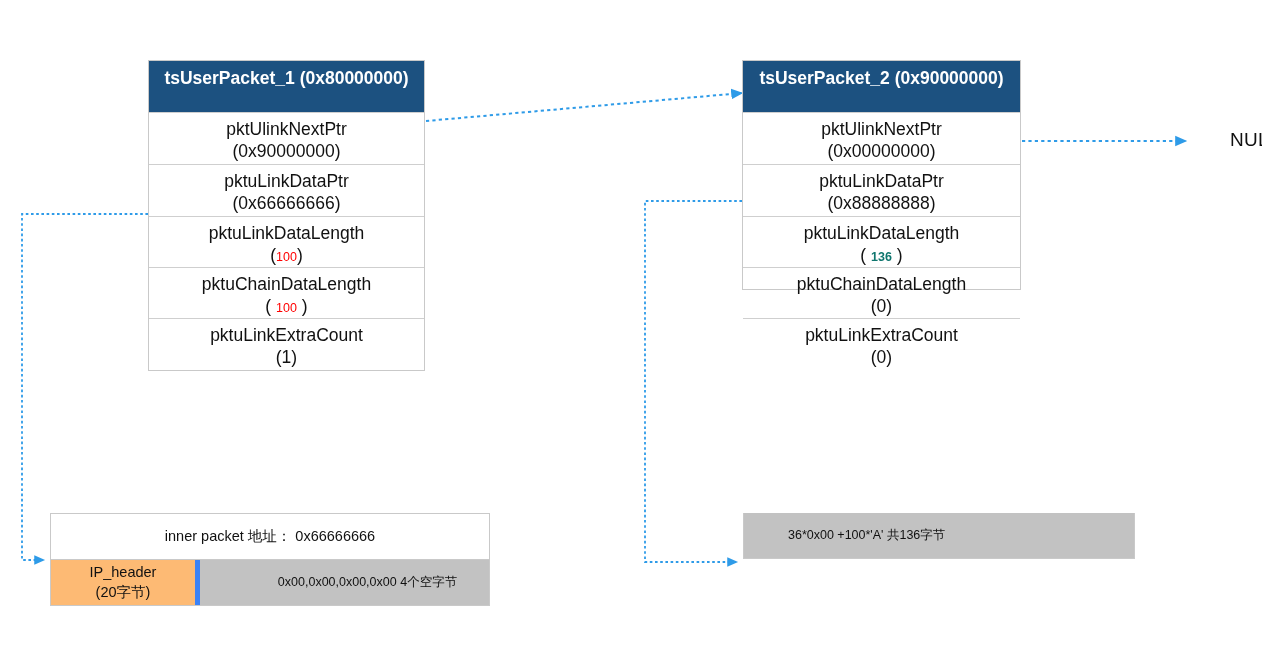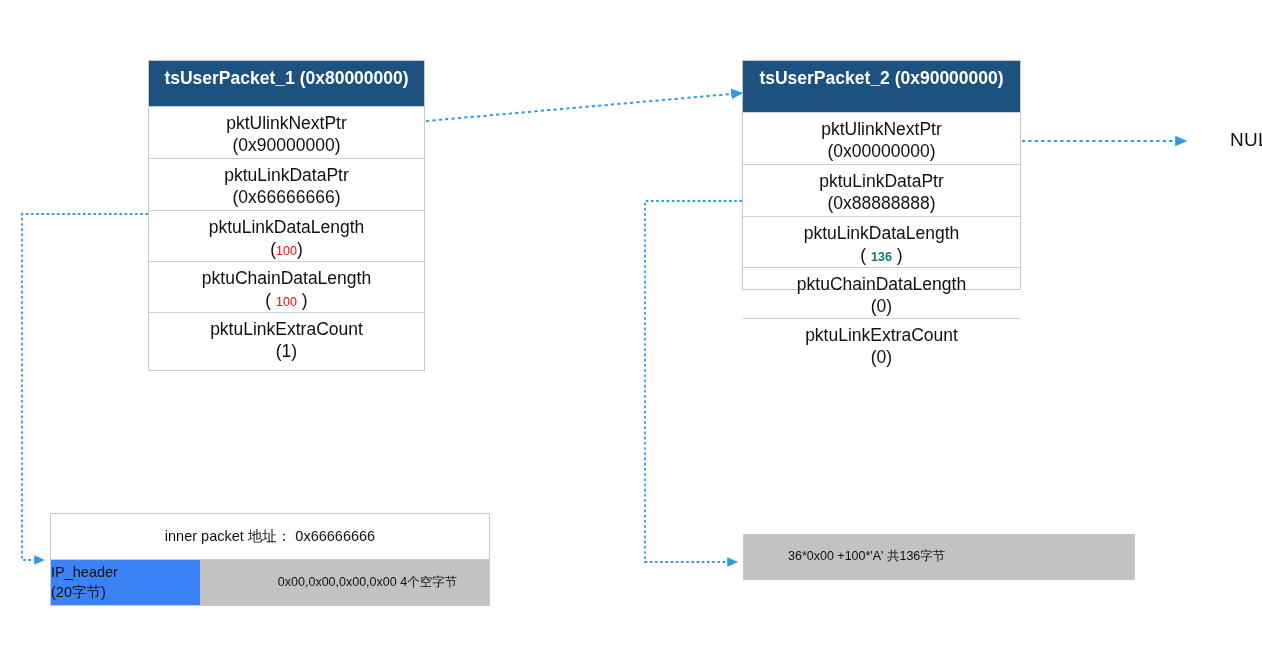--- a/index.html
+++ b/index.html
@@ -56,25 +56,25 @@
     font-size:14.5px;
     color:#111;
   }
   .memblock .body{
     display:flex;
     box-sizing:border-box;
     border:1px solid #c9c9c9;
     border-top:none;
   }
   .cell-light{
-    background:#3b82f6;
+    background:#fdba74;
     box-sizing:border-box;
-    display:flex;flex-direction:column;align-items:flex-start;justify-content:center;
+    display:flex;flex-direction:column;align-items:center;justify-content:center;
     font-size:14.5px;line-height:1.35;color:#111;
-    border-right:1px solid #3b82f6;
+    border-right:5px solid #3b82f6;
   }
   .cell-dark{
     background:#c2c2c2;
     box-sizing:border-box;
     flex:1;
     display:flex;align-items:center;justify-content:center;
     font-size:12.5px;color:#111;padding-left:46px;
   }
   .null-label{
     position:absolute;
@@ -99,21 +99,21 @@
     <path d="M426,121 L742,93" stroke="#2E9BE8" stroke-width="2" stroke-dasharray="3.2 3.2" fill="none" marker-end="url(#ah)"></path>
 
     <path d="M1022,141 L1186,141" stroke="#2E9BE8" stroke-width="2" stroke-dasharray="3.2 3.2" fill="none" marker-end="url(#ah)"></path>
 
     <path d="M148,214 L22,214 L22,560 L44,560" stroke="#2E9BE8" stroke-width="1.8" stroke-dasharray="2.6 2.6" fill="none" marker-end="url(#ah)"></path>
 
     <path d="M742,201 L645,201 L645,562 L737,562" stroke="#2E9BE8" stroke-width="1.8" stroke-dasharray="2.6 2.6" fill="none" marker-end="url(#ah)"></path>
   </svg>
 
   <div class="struct" style="left:148px;top:60px;width:277px;height:311px;">
-    <div class="hdr" style="height:45px;">
+    <div class="hdr" style="height:51px;">
       <span class="l1">tsUserPacket_1</span>
       <span class="l2">(0x80000000)</span>
     </div>
 
     <div class="row" style="height:52px;">
       <span class="l1">pktUlinkNextPtr</span>
       <span class="l2">(0x90000000)</span>
     </div>
 
     <div class="row" style="height:52px;">
@@ -182,18 +182,18 @@
     <div class="body" style="height:46px;">
       <div class="cell-light" style="width:149px;">
         <span>IP_header</span>
         <span>(20字节)</span>
       </div>
       <div class="cell-dark">0x00,0x00,0x00,0x00 4个空字节</div>
     </div>
   </div>
 
   <div class="memblock" style="left:743px;top:513px;width:392px;height:93px;">
-    <div class="body" style="height:46px;margin-top:21px;">
+    <div class="body" style="height:46px;">
       <div class="cell-dark" style="justify-content:flex-start;padding-left:44px;">36*0x00 +100*'A' 共136字节</div>
     </div>
   </div>
 
 </div>
 
 </body></html>

